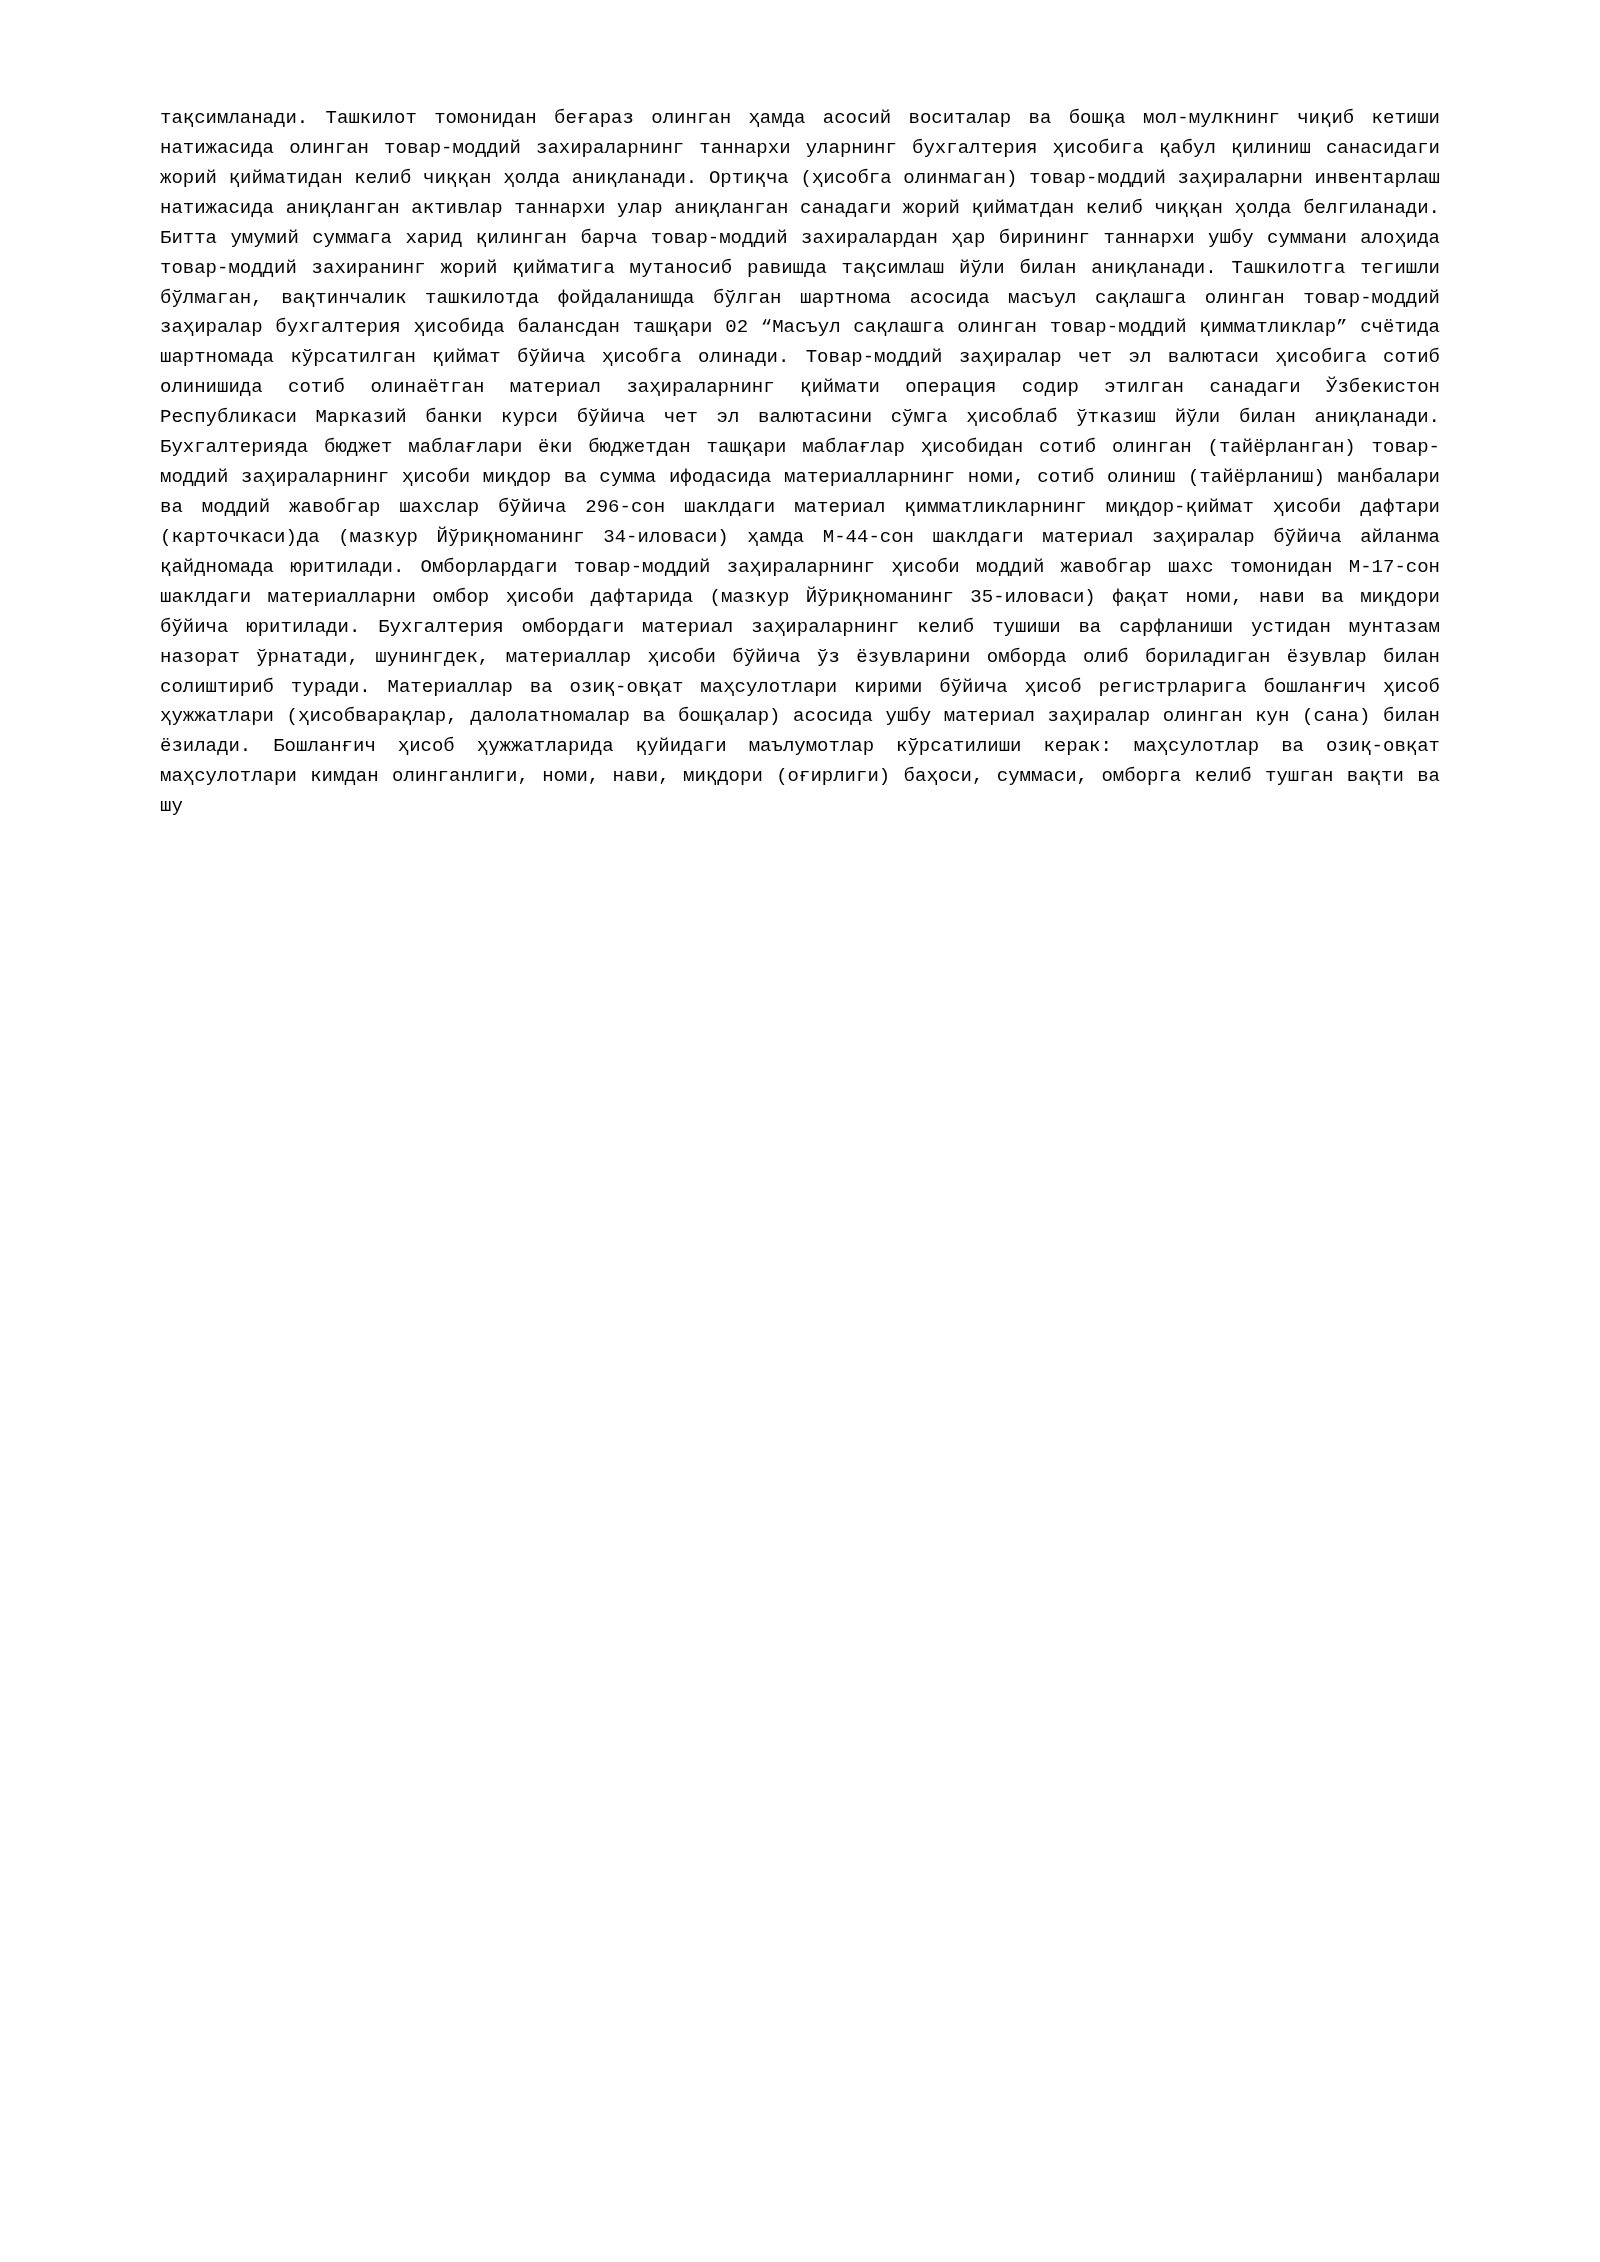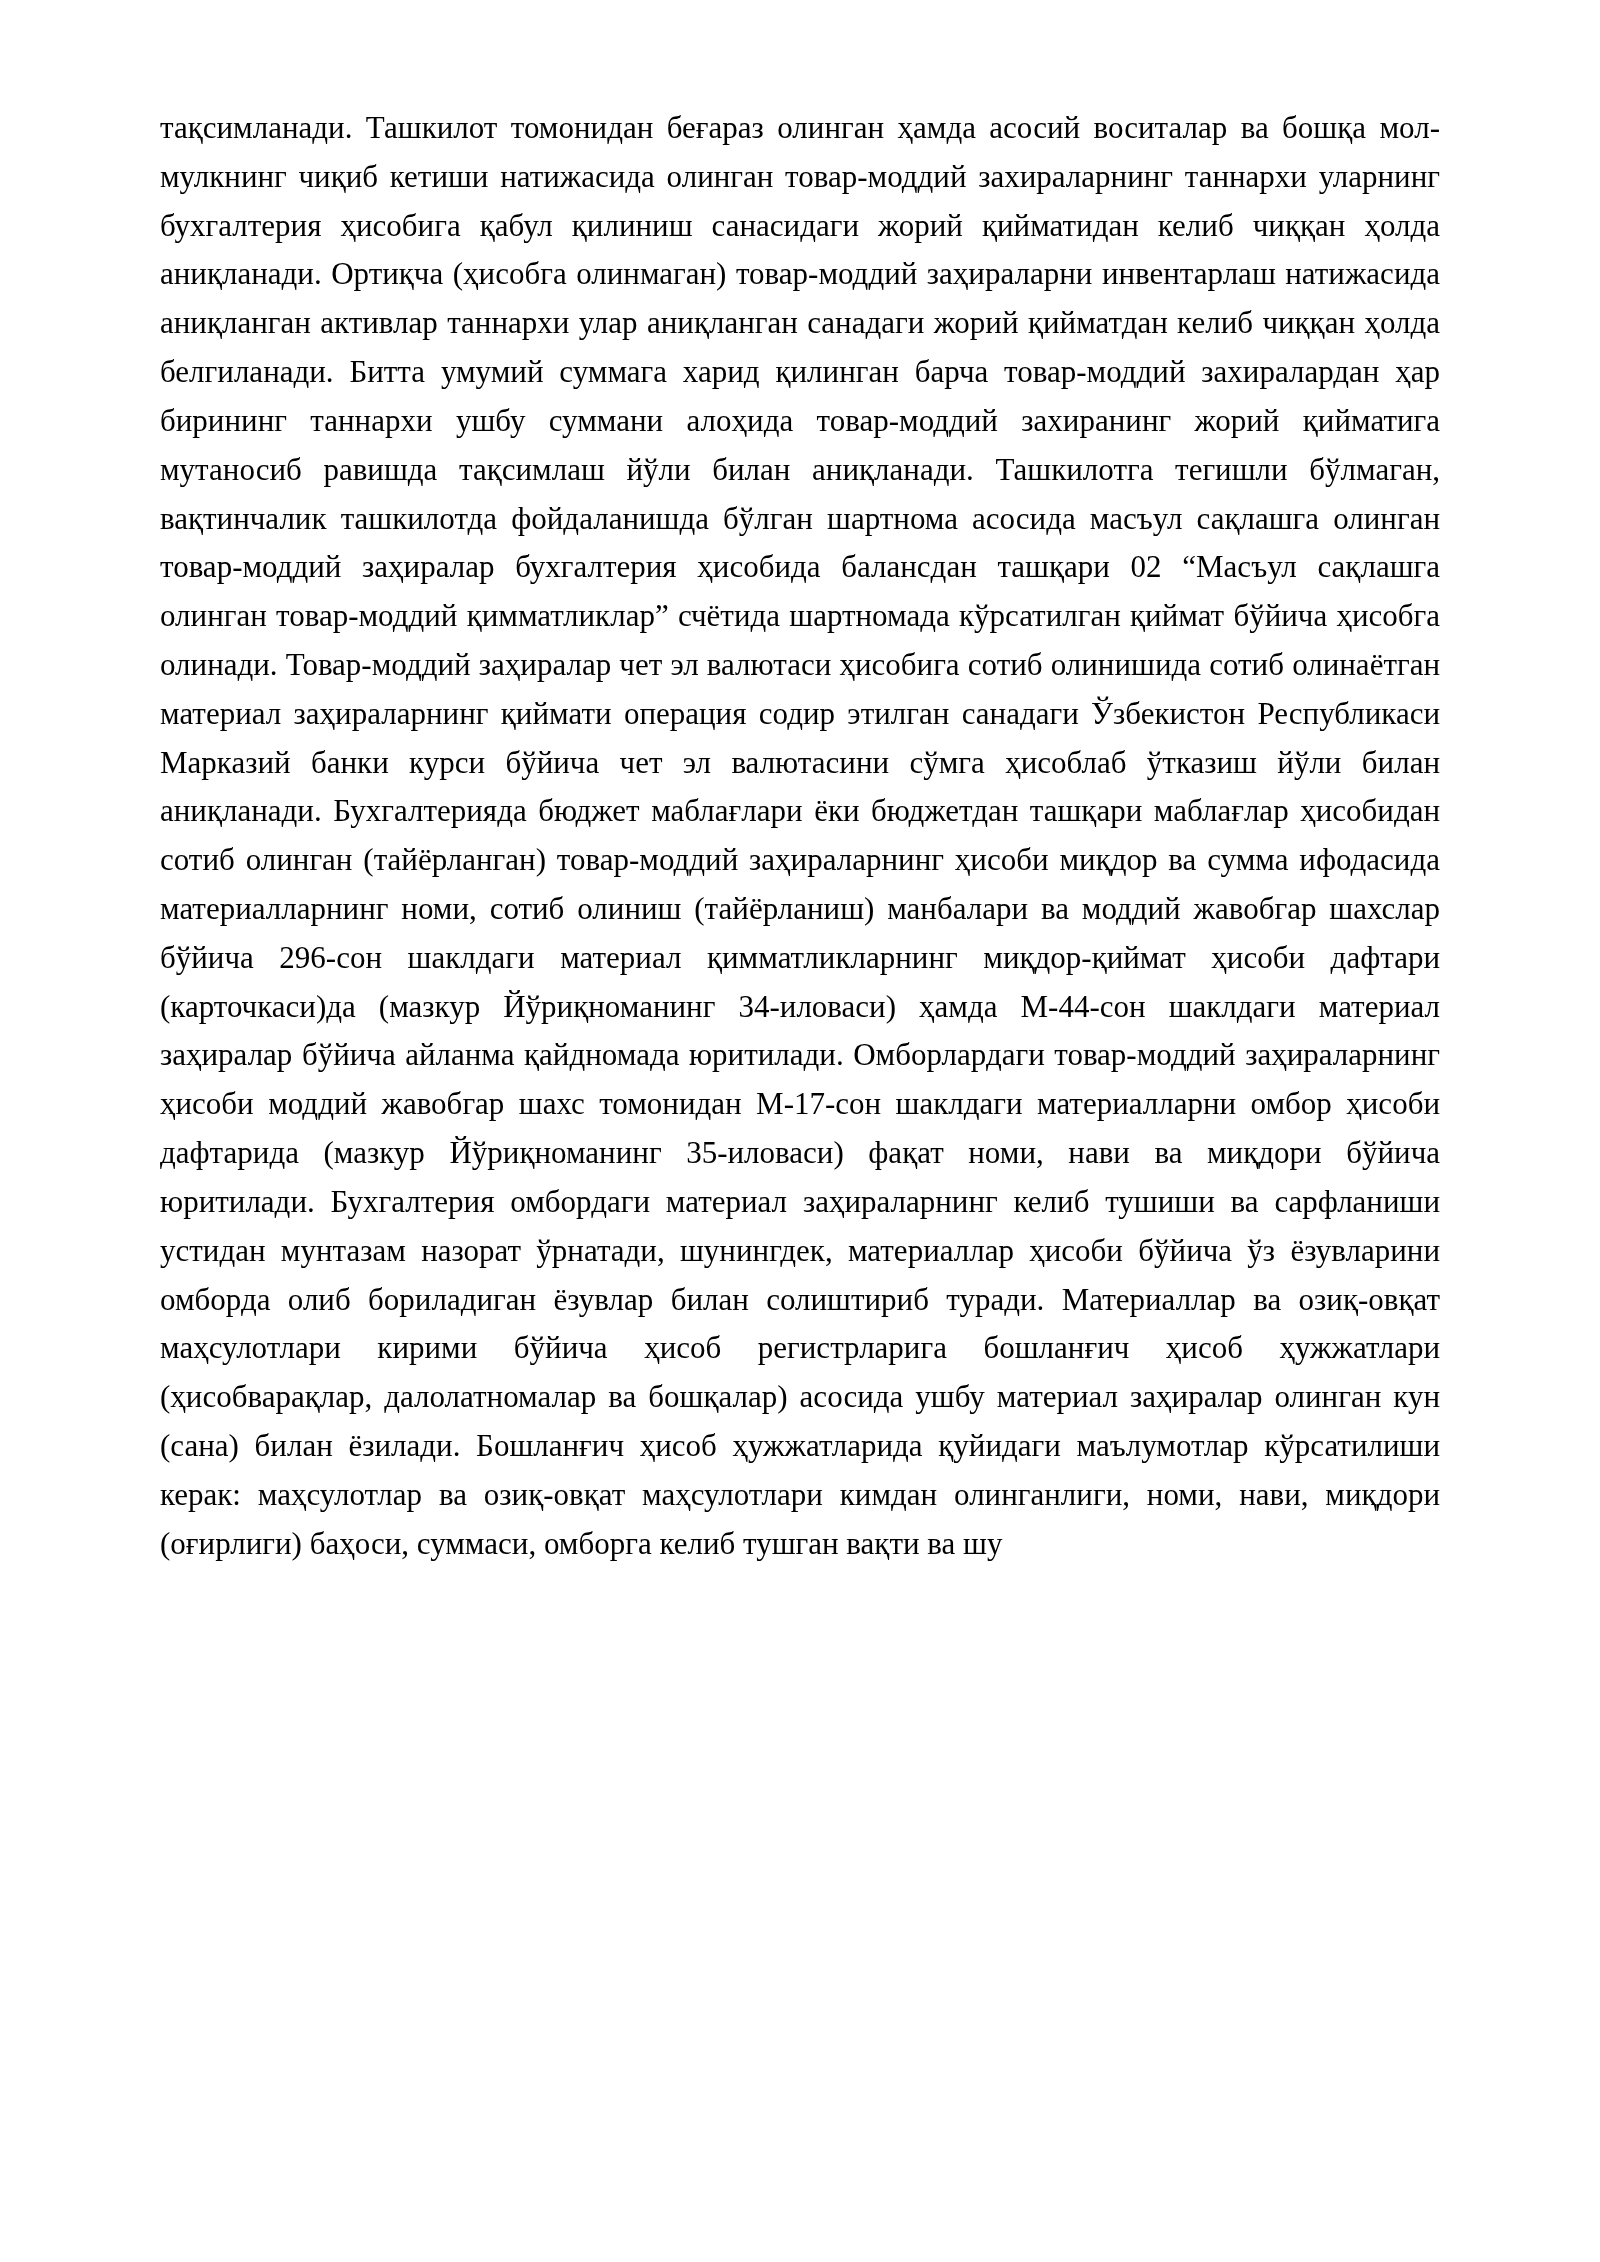--- a/index.html
+++ b/index.html
@@ -14,25 +14,26 @@
     color: #000000;
   }
   .page {
     width: 1600px;
     min-height: 2262px;
     box-sizing: border-box;
     padding: 104px 160px 60px 160px;
     background: #ffffff;
   }
   .doc-body {
-    font-size: 31px;
+    font-size: 19px;
     line-height: 1.575;
     text-align: justify;
     text-justify: inter-word;
     hyphens: none;
+    font-family: Liberation Mono, monospace;
   }
   .doc-body p {
     margin: 0;
     text-align: justify;
     text-indent: 0;
   }
 </style>
 </head>
 <body>
 

